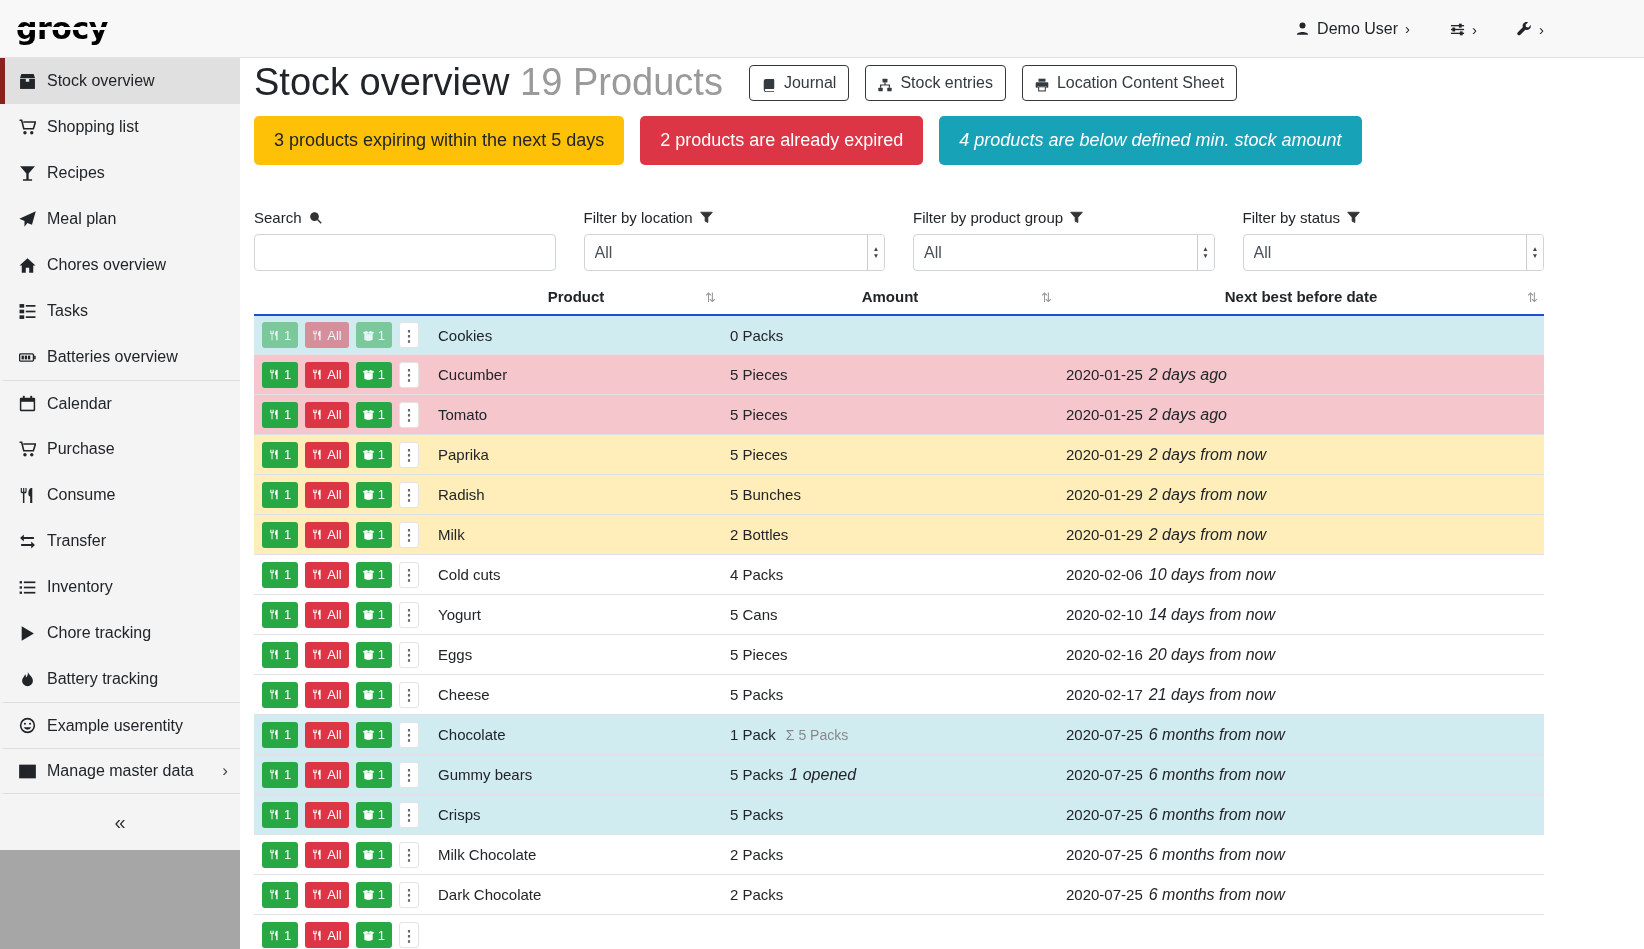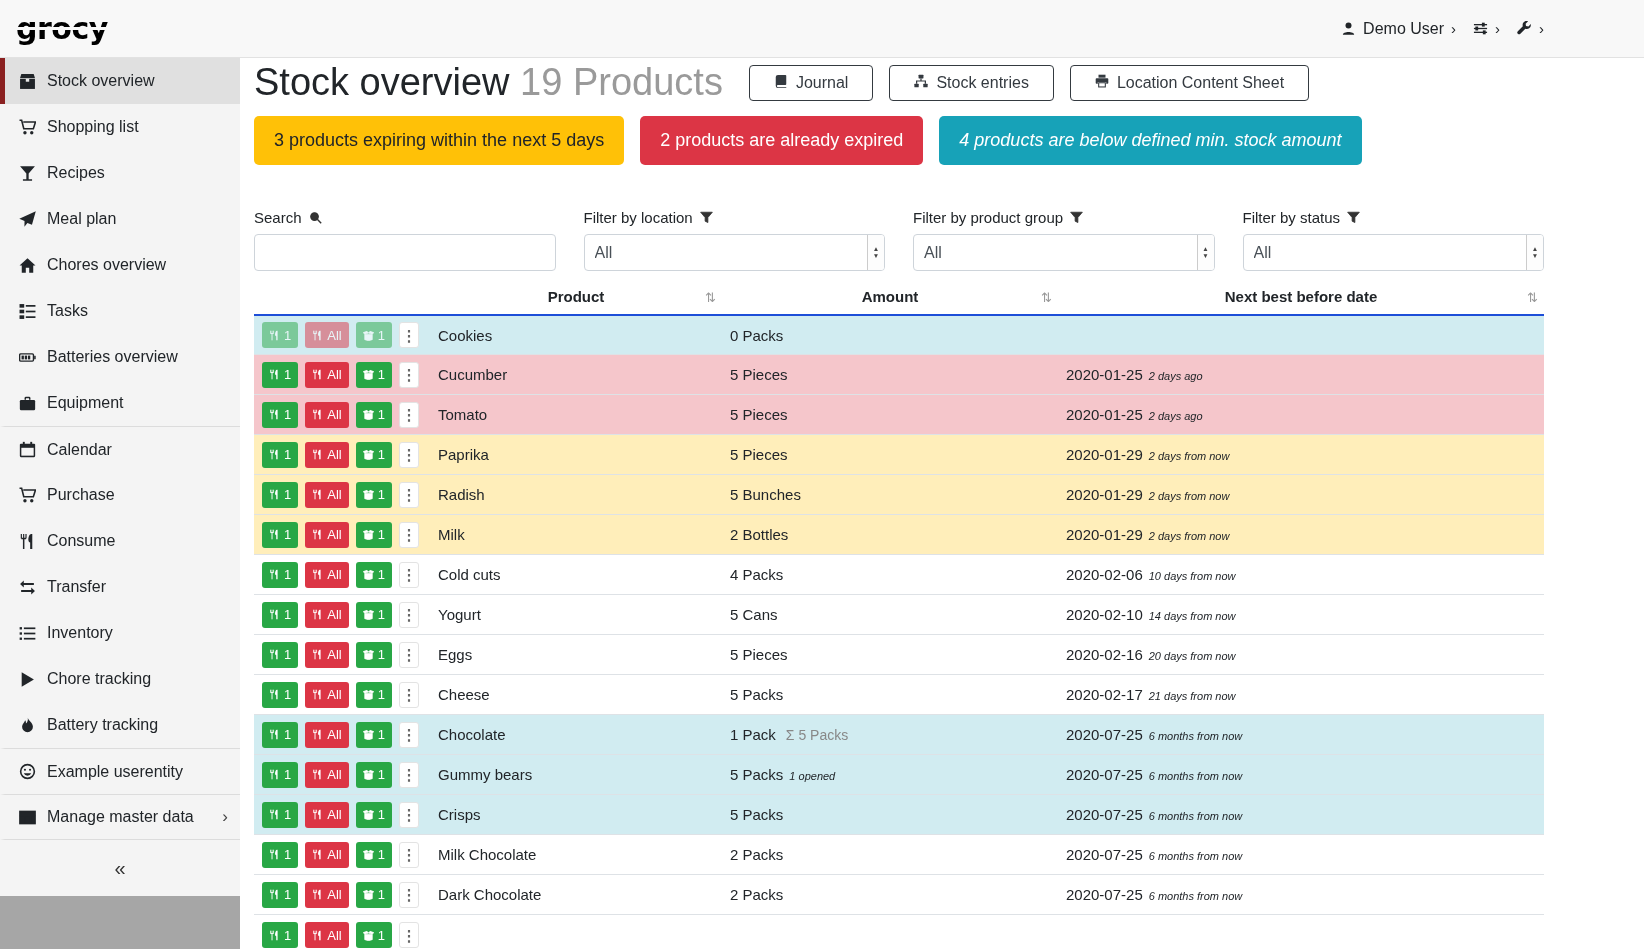--- a/index.html
+++ b/index.html
@@ -16,21 +16,21 @@
   .topbar {
     height: 58px; background: #f8f8f8; border-bottom: 1px solid #e2e2e2;
     display: flex; align-items: center; justify-content: space-between;
     padding: 0 100px 0 16px;
   }
   .logo {
     font-family: "DejaVu Sans", sans-serif; font-weight: 800; font-size: 30px;
     color: #000; letter-spacing: -0.5px; position: relative; cursor: pointer; line-height: 1;
   }
   .logo::after { content: ""; position: absolute; left: -2px; right: -2px; top: 46%; height: 3px; background: #f8f8f8; }
-  .topbar-right { display: flex; align-items: center; gap: 17px; }
+  .topbar-right { display: flex; align-items: flex-end; gap: 40px; }
   .menu-item { display: flex; align-items: center; gap: 7px; cursor: pointer; color: #212529; }
   .menu-item .micon svg { width: 15px; height: 15px; fill: currentColor; }
   .menu-item .chev { font-size: 15px; color: #212529; }
 
   
   .layout { display: flex; height: 894px; }
 
   
   .sidebar { width: 240px; flex: 0 0 240px; background: #f4f4f4; display: flex; flex-direction: column; overflow: hidden; }
   .nav-list { list-style: none; margin: 0; padding: 0; }
@@ -50,23 +50,23 @@
 
   
   .main { flex: 1; background: #fff; overflow: hidden; padding: 0 0 0 14px; }
   .main-inner { width: 1290px; }
 
   .page-head { display: flex; align-items: center; gap: 26px; margin-top: 2px; }
   h1 { margin: 0; font-size: 38px; font-weight: 500; color: #212529; line-height: 1.2; }
   .subtitle { color: #9a9a9a; font-weight: 400; }
   .toolbar { display: flex; gap: 16px; }
   .btn-outline {
-    display: inline-flex; align-items: flex-start; gap: 8px;
+    display: inline-flex; align-items: flex-end; gap: 8px;
     background: #fff; border: 1px solid #343a40; color: #343a40;
-    border-radius: 4px; padding: 8px 24px; font-size: 16px; font-family: inherit; cursor: pointer;
+    border-radius: 4px; padding: 8px 12px; font-size: 16px; font-family: inherit; cursor: pointer;
   }
   .btn-outline .icn svg { width: 14px; height: 14px; fill: currentColor; }
 
   .alerts { display: flex; gap: 16px; margin: 10px 0 44px; }
   .alert { padding: 13px 20px; border-radius: 5px; font-size: 18px; cursor: pointer; line-height: 1.3; }
   .alert.warning { background: var(--warning); color: #212529; }
   .alert.danger  { background: var(--danger);  color: #fff; }
   .alert.info    { background: var(--info);    color: #fff; font-style: italic; }
 
   .filters { display: flex; gap: 28px; margin-bottom: 2px; }
@@ -107,21 +107,21 @@
   }
   .btn-green { background: var(--success); }
   .btn-red   { background: var(--danger); }
   .btn-xs .btn-icn svg { width: 11px; height: 11px; fill: #fff; stroke: #fff; }
   .btn-more {
     background: #fff; border: 1px solid #e3e3e3; border-radius: 3px; height: 26px; width: 20px;
     display: inline-flex; align-items: center; justify-content: center; cursor: pointer; padding: 0;
   }
   .btn-more span { color: #666; font-size: 15px; font-weight: 700; line-height: 1; }
   tr.disabled .btn-xs { opacity: 0.5; }
-  .date-note, .amount-note { font-size: 11px; font-style: italic; margin-left: 6px; color: #212529; }
+  .date-note, .amount-note { font-size: 16px; font-style: italic; margin-left: 6px; color: #212529; }
   .amount-sum { color: #888; font-size: 14px; margin-left: 10px; }
 </style>
 </head>
 <body>
 
 <header class="topbar">
   <div class="logo">grocy</div>
   <div class="topbar-right">
     <div class="menu-item">
       <span class="micon icn">
@@ -221,29 +221,20 @@
           <span class="icn nav-icn">
             <svg viewBox="0 0 16 16" fill="currentColor">
               <rect x="0.6" y="4.6" width="13" height="6.8" rx="1" fill="none" stroke="currentColor" stroke-width="1.3"></rect>
               <rect x="14.3" y="6.4" width="1.4" height="3.2"></rect>
               <rect x="2.4" y="6.2" width="2.2" height="3.6"></rect>
               <rect x="5.4" y="6.2" width="2.2" height="3.6"></rect>
               <rect x="8.4" y="6.2" width="2.2" height="3.6"></rect>
             </svg>
           </span>
           <span class="label">Batteries overview</span>
-        </li>
-        <li class="nav-item">
-          <span class="icn nav-icn">
-            <svg viewBox="0 0 16 16" fill="currentColor">
-              <rect x="0.8" y="4.6" width="14.4" height="9.8" rx="1.2"></rect>
-              <path d="M5.2 4.4V3a1.4 1.4 0 0 1 1.4-1.4h2.8A1.4 1.4 0 0 1 10.8 3v1.4H9.4V3H6.6v1.4z"></path>
-            </svg>
-          </span>
-          <span class="label">Equipment</span>
         </li>
         <li class="nav-item div-before">
           <span class="icn nav-icn">
             <svg viewBox="0 0 16 16" fill="currentColor">
               <rect x="0.8" y="2.6" width="14.4" height="12.6" rx="1"></rect>
               <rect x="2.2" y="6.4" width="11.6" height="7.4" fill="#f4f4f4"></rect>
               <rect x="3.6" y="0.8" width="1.8" height="3.4"></rect>
               <rect x="10.6" y="0.8" width="1.8" height="3.4"></rect>
             </svg>
           </span>

